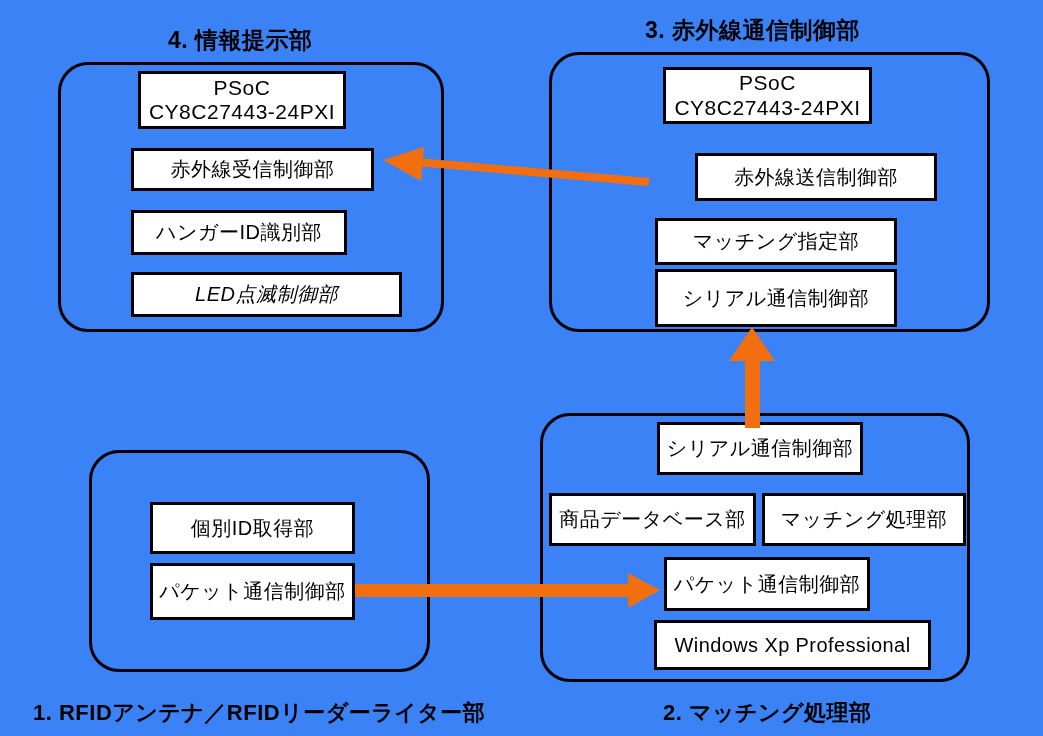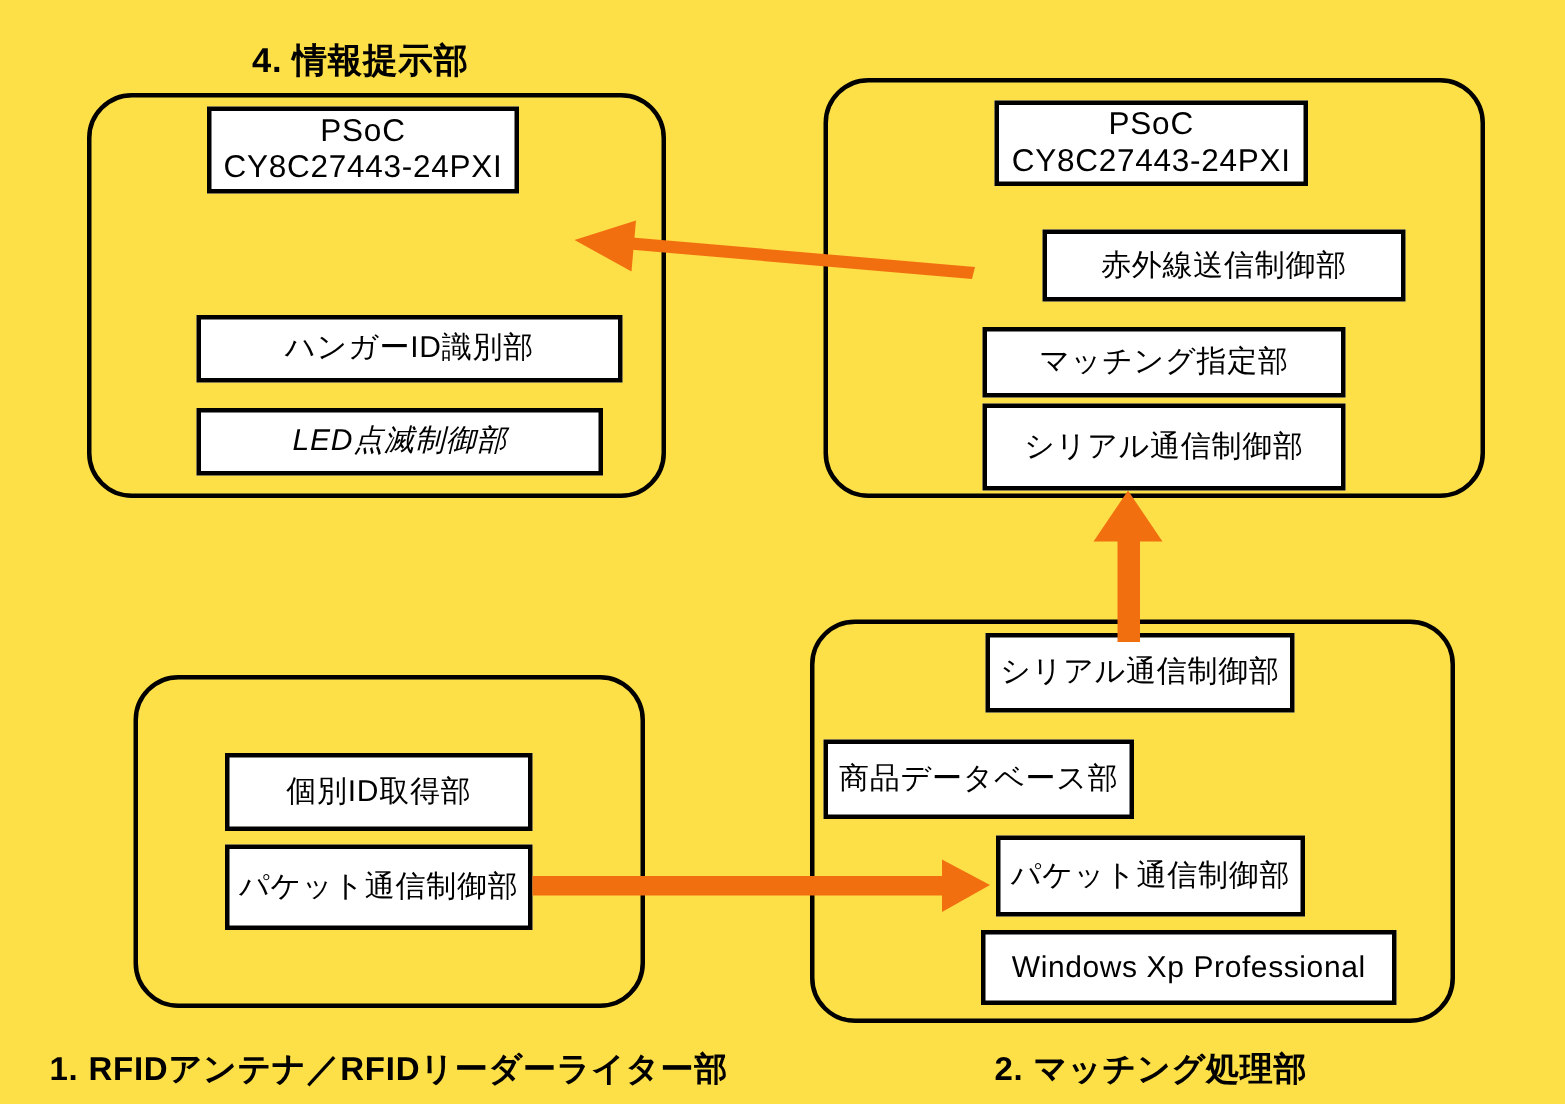--- a/index.html
+++ b/index.html
@@ -7,21 +7,21 @@
     padding: 0;
     background: #ffffff;
   }
   body {
     font-family: "Liberation Sans", "DejaVu Sans", sans-serif;
   }
   #canvas {
     position: relative;
     width: 1043px;
     height: 736px;
-    background: #fde047;
+    background: #3b82f6;
     overflow: hidden;
   }
   
   .group-title {
     position: absolute;
     font-weight: bold;
     color: #000000;
     white-space: nowrap;
     letter-spacing: 0.5px;
   }
@@ -66,25 +66,27 @@
 
 <div id="canvas">
 
   <div class="group-title" style="left:168px; top:25px; font-size:23px;">4. 情報提示部</div>
 
   <div class="group-box" style="left:58px; top:62px; width:386px; height:270px;"></div>
 
   <div class="module mono" style="left:138px; top:71px; width:208px; height:58px;">PSoC
 CY8C27443-24PXI</div>
 
+  <div class="module jp" style="left:131px; top:148px; width:243px; height:43px;">赤外線受信制御部</div>
 
-  <div class="module jp" style="left:131px; top:210px; width:284px; height:45px;">ハンガーID識別部</div>
+  <div class="module jp" style="left:131px; top:210px; width:216px; height:45px;">ハンガーID識別部</div>
 
   <div class="module jp" style="left:131px; top:272px; width:271px; height:45px;font-style:italic;">LED点滅制御部</div>
 
+  <div class="group-title" style="left:645px; top:15px; font-size:23px;">3. 赤外線通信制御部</div>
 
   <div class="group-box" style="left:549px; top:52px; width:441px; height:280px;"></div>
 
   <div class="module mono" style="left:663px; top:67px; width:209px; height:57px;">PSoC
 CY8C27443-24PXI</div>
 
   <div class="module jp" style="left:655px; top:153px; width:242px; height:48px;margin-left:40px;">赤外線送信制御部</div>
 
   <div class="module jp" style="left:655px; top:218px; width:242px; height:47px;">マッチング指定部</div>
 
@@ -97,20 +99,21 @@
   <div class="module jp" style="left:150px; top:563px; width:205px; height:57px;">パケット通信制御部</div>
 
   <div class="group-title" style="left:33px; top:685px; font-size:22px;margin-top:13px;">1. RFIDアンテナ／RFIDリーダーライター部</div>
 
   <div class="group-box" style="left:540px; top:413px; width:430px; height:269px;"></div>
 
   <div class="module jp" style="left:657px; top:422px; width:206px; height:53px;">シリアル通信制御部</div>
 
   <div class="module jp" style="left:549px; top:493px; width:207px; height:53px;text-align:right;">商品データベース部</div>
 
+  <div class="module jp" style="left:762px; top:493px; width:204px; height:53px;">マッチング処理部</div>
 
   <div class="module jp" style="left:664px; top:557px; width:206px; height:54px;">パケット通信制御部</div>
 
   <div class="module os" style="left:630px; top:620px; width:277px; height:50px;">Windows Xp Professional</div>
 
   <div class="group-title" style="left:663px; top:698px; font-size:22px;">2. マッチング処理部</div>
 
   <svg id="arrow-layer" viewBox="0 0 1043 736">
 
     <g>

